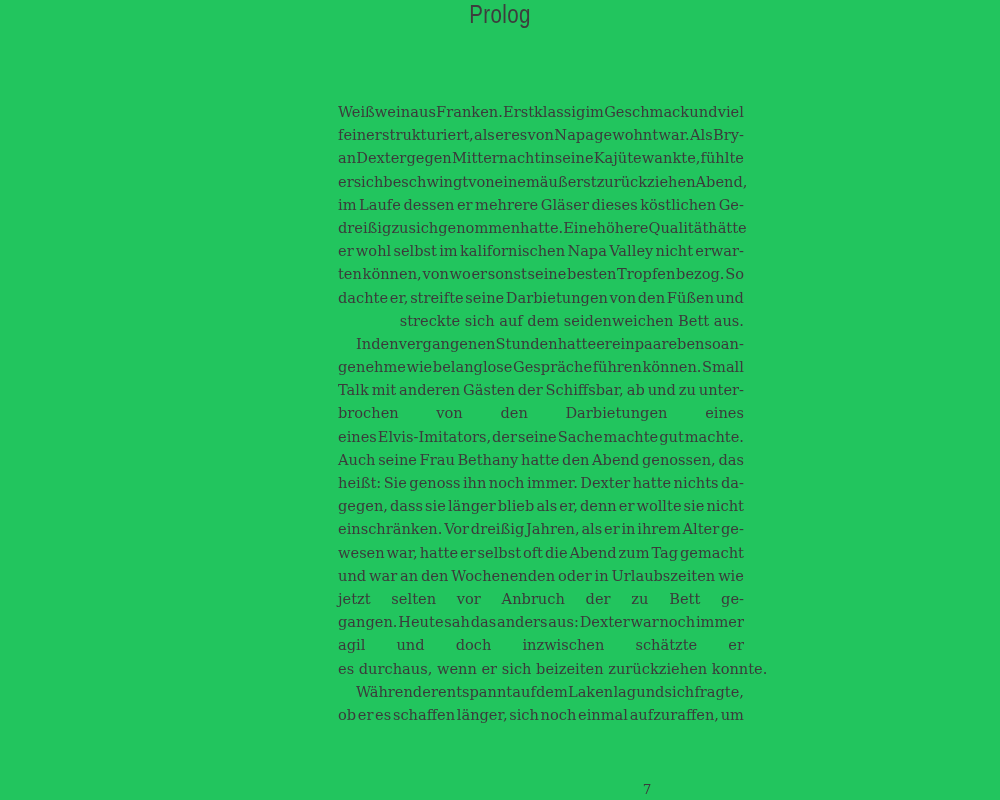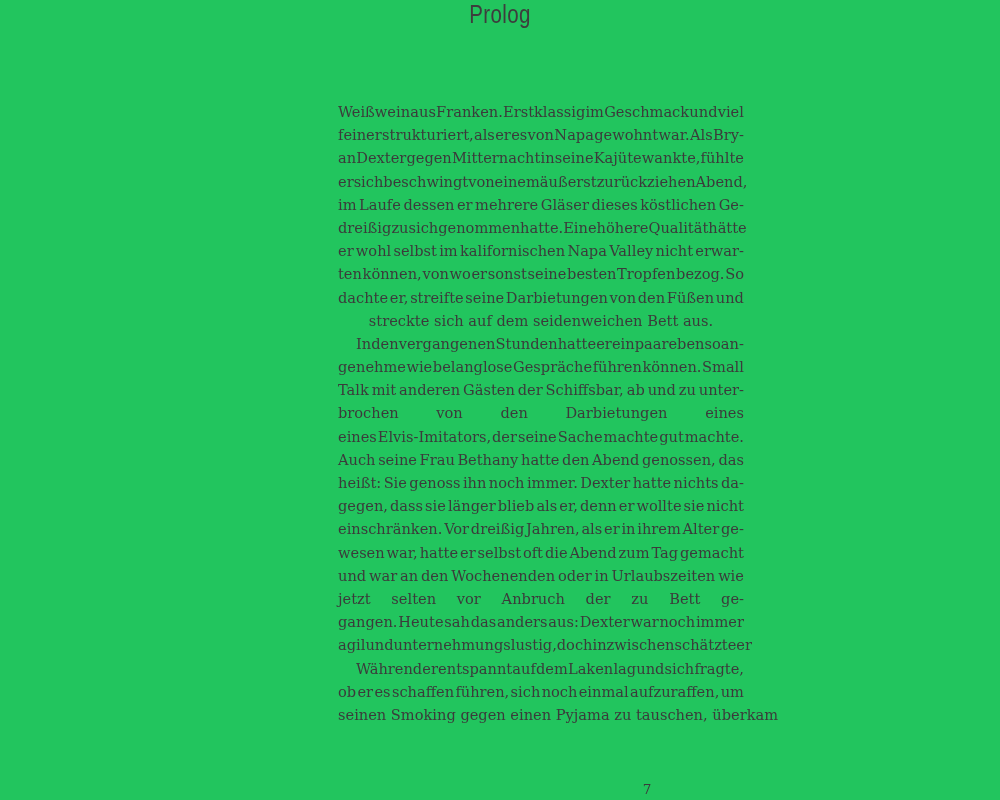--- a/index.html
+++ b/index.html
@@ -43,21 +43,21 @@
     align-items: baseline;
     height: 23.2px;
     line-height: 23.2px;
     font-size: 14.6px;
     color: #3b3b3b;
     overflow: visible;
   }
   .line span { white-space: pre; }
   .line.last {
     display: block;
-    text-align: center;
+    text-align: right;
     white-space: nowrap;
   }
   .line.indent { padding-left: 18px; }
   .page-number {
     position: absolute;
     top: 781px;
     left: 617px;
     width: 60px;
     text-align: center;
     font-size: 13.5px;
@@ -318,50 +318,49 @@
           <span>anders</span>
           <span>aus:</span>
           <span>Dexter</span>
           <span>war</span>
           <span>noch</span>
           <span>immer</span>
         </div>
         <div class="line">
           <span>agil</span>
           <span>und</span>
-          <span>unternehmungslustig,</span>
           <span>doch</span>
           <span>inzwischen</span>
           <span>schätzte</span>
           <span>er</span>
         </div>
+        <div class="line last">es durchaus, wenn er sich beizeiten zurückziehen konnte.</div>
       </div>
       <div class="paragraph">
         <div class="line indent">
           <span>Während</span>
           <span>er</span>
           <span>entspannt</span>
           <span>auf</span>
           <span>dem</span>
           <span>Laken</span>
           <span>lag</span>
           <span>und</span>
           <span>sich</span>
           <span>fragte,</span>
         </div>
         <div class="line">
           <span>ob</span>
           <span>er</span>
           <span>es</span>
           <span>schaffen</span>
-          <span>führen,</span>
+          <span>länger,</span>
           <span>sich</span>
           <span>noch</span>
           <span>einmal</span>
           <span>aufzuraffen,</span>
           <span>um</span>
         </div>
-        <div class="line last">seinen Smoking gegen einen Pyjama zu tauschen, überkam</div>
       </div>
     </div>
 
   <div class="page-number">7</div>
 </div>
 
 </body></html>

